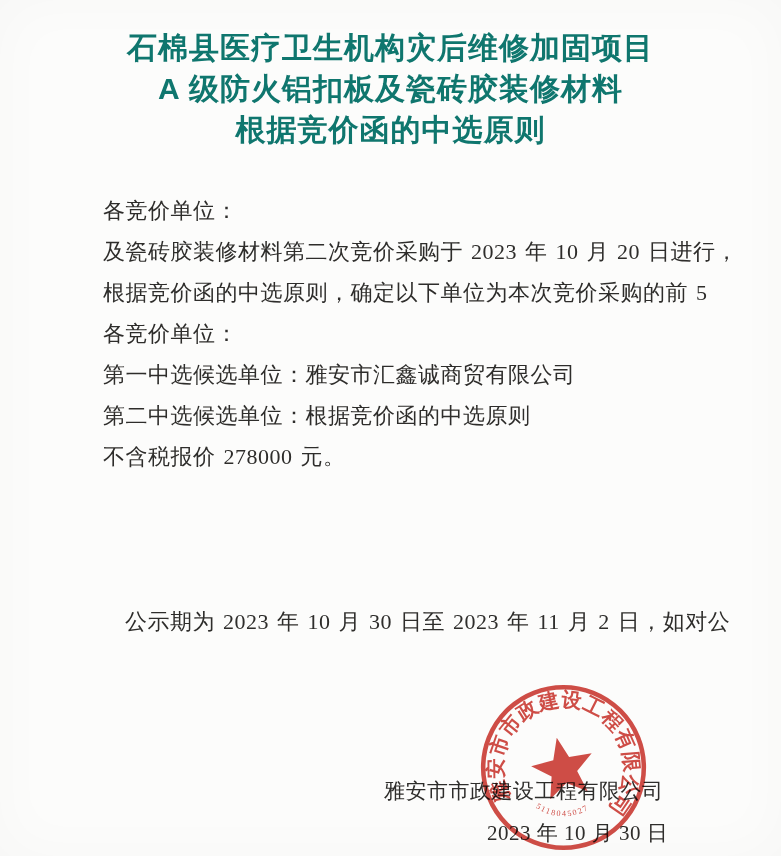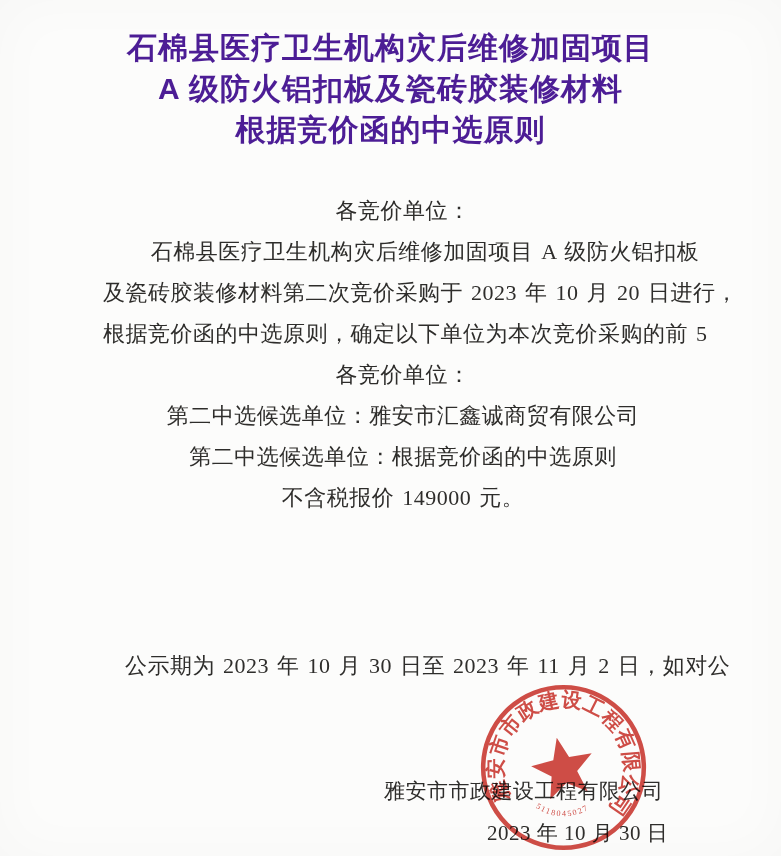--- a/index.html
+++ b/index.html
@@ -9,31 +9,31 @@
     background:#fcfcfb; overflow:hidden;
     font-family:"Liberation Serif","DejaVu Serif",serif;
     color:var(--ink);
     box-shadow:inset 0 0 60px rgba(0,0,0,0.025);
   }
   .title-block {
     position:absolute; top:27px; left:0; width:100%;
     text-align:center;
     font-family:"Liberation Sans","DejaVu Sans",sans-serif;
     font-weight:700; font-size:30px; line-height:41px;
-    color:#4c1d95; letter-spacing:1px; white-space:nowrap;
+    color:#0f766e; letter-spacing:1px; white-space:nowrap;
   }
   .body-block {
     position:absolute; left:103px; width:600px;
     font-size:22px; line-height:41px; letter-spacing:0.5px;
     word-spacing:2px; white-space:nowrap; color:var(--ink);
   }
-  .block-1 { top:190px;text-align:center; }
+  .block-1 { top:190px; }
   .block-2 { top:601px; line-height:42px; }
   .indent-2 { text-indent:44px; }
-  .indent-1 { text-indent:22px;margin-top:44px; }
+  .indent-1 { text-indent:22px; }
   .sig-line {
     position:absolute; font-size:21px; letter-spacing:0.5px;
     white-space:nowrap; color:var(--ink);
   }
   .sig-company { left:384px; top:777px; }
   .sig-date { left:487px; top:819px; }
   .seal {
     position:absolute; left:472px; top:676px; width:183px; height:183px;
     mix-blend-mode:multiply; opacity:0.9; pointer-events:none;
   }
@@ -50,27 +50,26 @@
 <div class="page">
 
   <div class="title-block">
     <div>石棉县医疗卫生机构灾后维修加固项目</div>
     <div>A 级防火铝扣板及瓷砖胶装修材料</div>
     <div>根据竞价函的中选原则</div>
   </div>
 
   <div class="body-block block-1">
     <div>各竞价单位：</div>
-    <div class="indent-2">石棉县医疗卫生机构灾后维修加固项目 A 级防火铝扣板</div>
     <div>及瓷砖胶装修材料第二次竞价采购于 2023 年 10 月 20 日进行，</div>
     <div>根据竞价函的中选原则，确定以下单位为本次竞价采购的前 5</div>
     <div>各竞价单位：</div>
-    <div>第二中选候选单位：雅安市汇鑫诚商贸有限公司</div>
+    <div>第一中选候选单位：雅安市汇鑫诚商贸有限公司</div>
     <div>第二中选候选单位：根据竞价函的中选原则</div>
-    <div>不含税报价 149000 元。</div>
+    <div>不含税报价 278000 元。</div>
   </div>
 
   <div class="body-block block-2">
     <div class="indent-1">公示期为 2023 年 10 月 30 日至 2023 年 11 月 2 日，如对公</div>
   </div>
 
   <div class="sig-line sig-company">雅安市市政建设工程有限公司</div>
   <div class="sig-line sig-date">2023 年 10 月 30 日</div>
 
   <svg class="seal" viewBox="0 0 180 180" xmlns="http://www.w3.org/2000/svg" aria-hidden="true">

